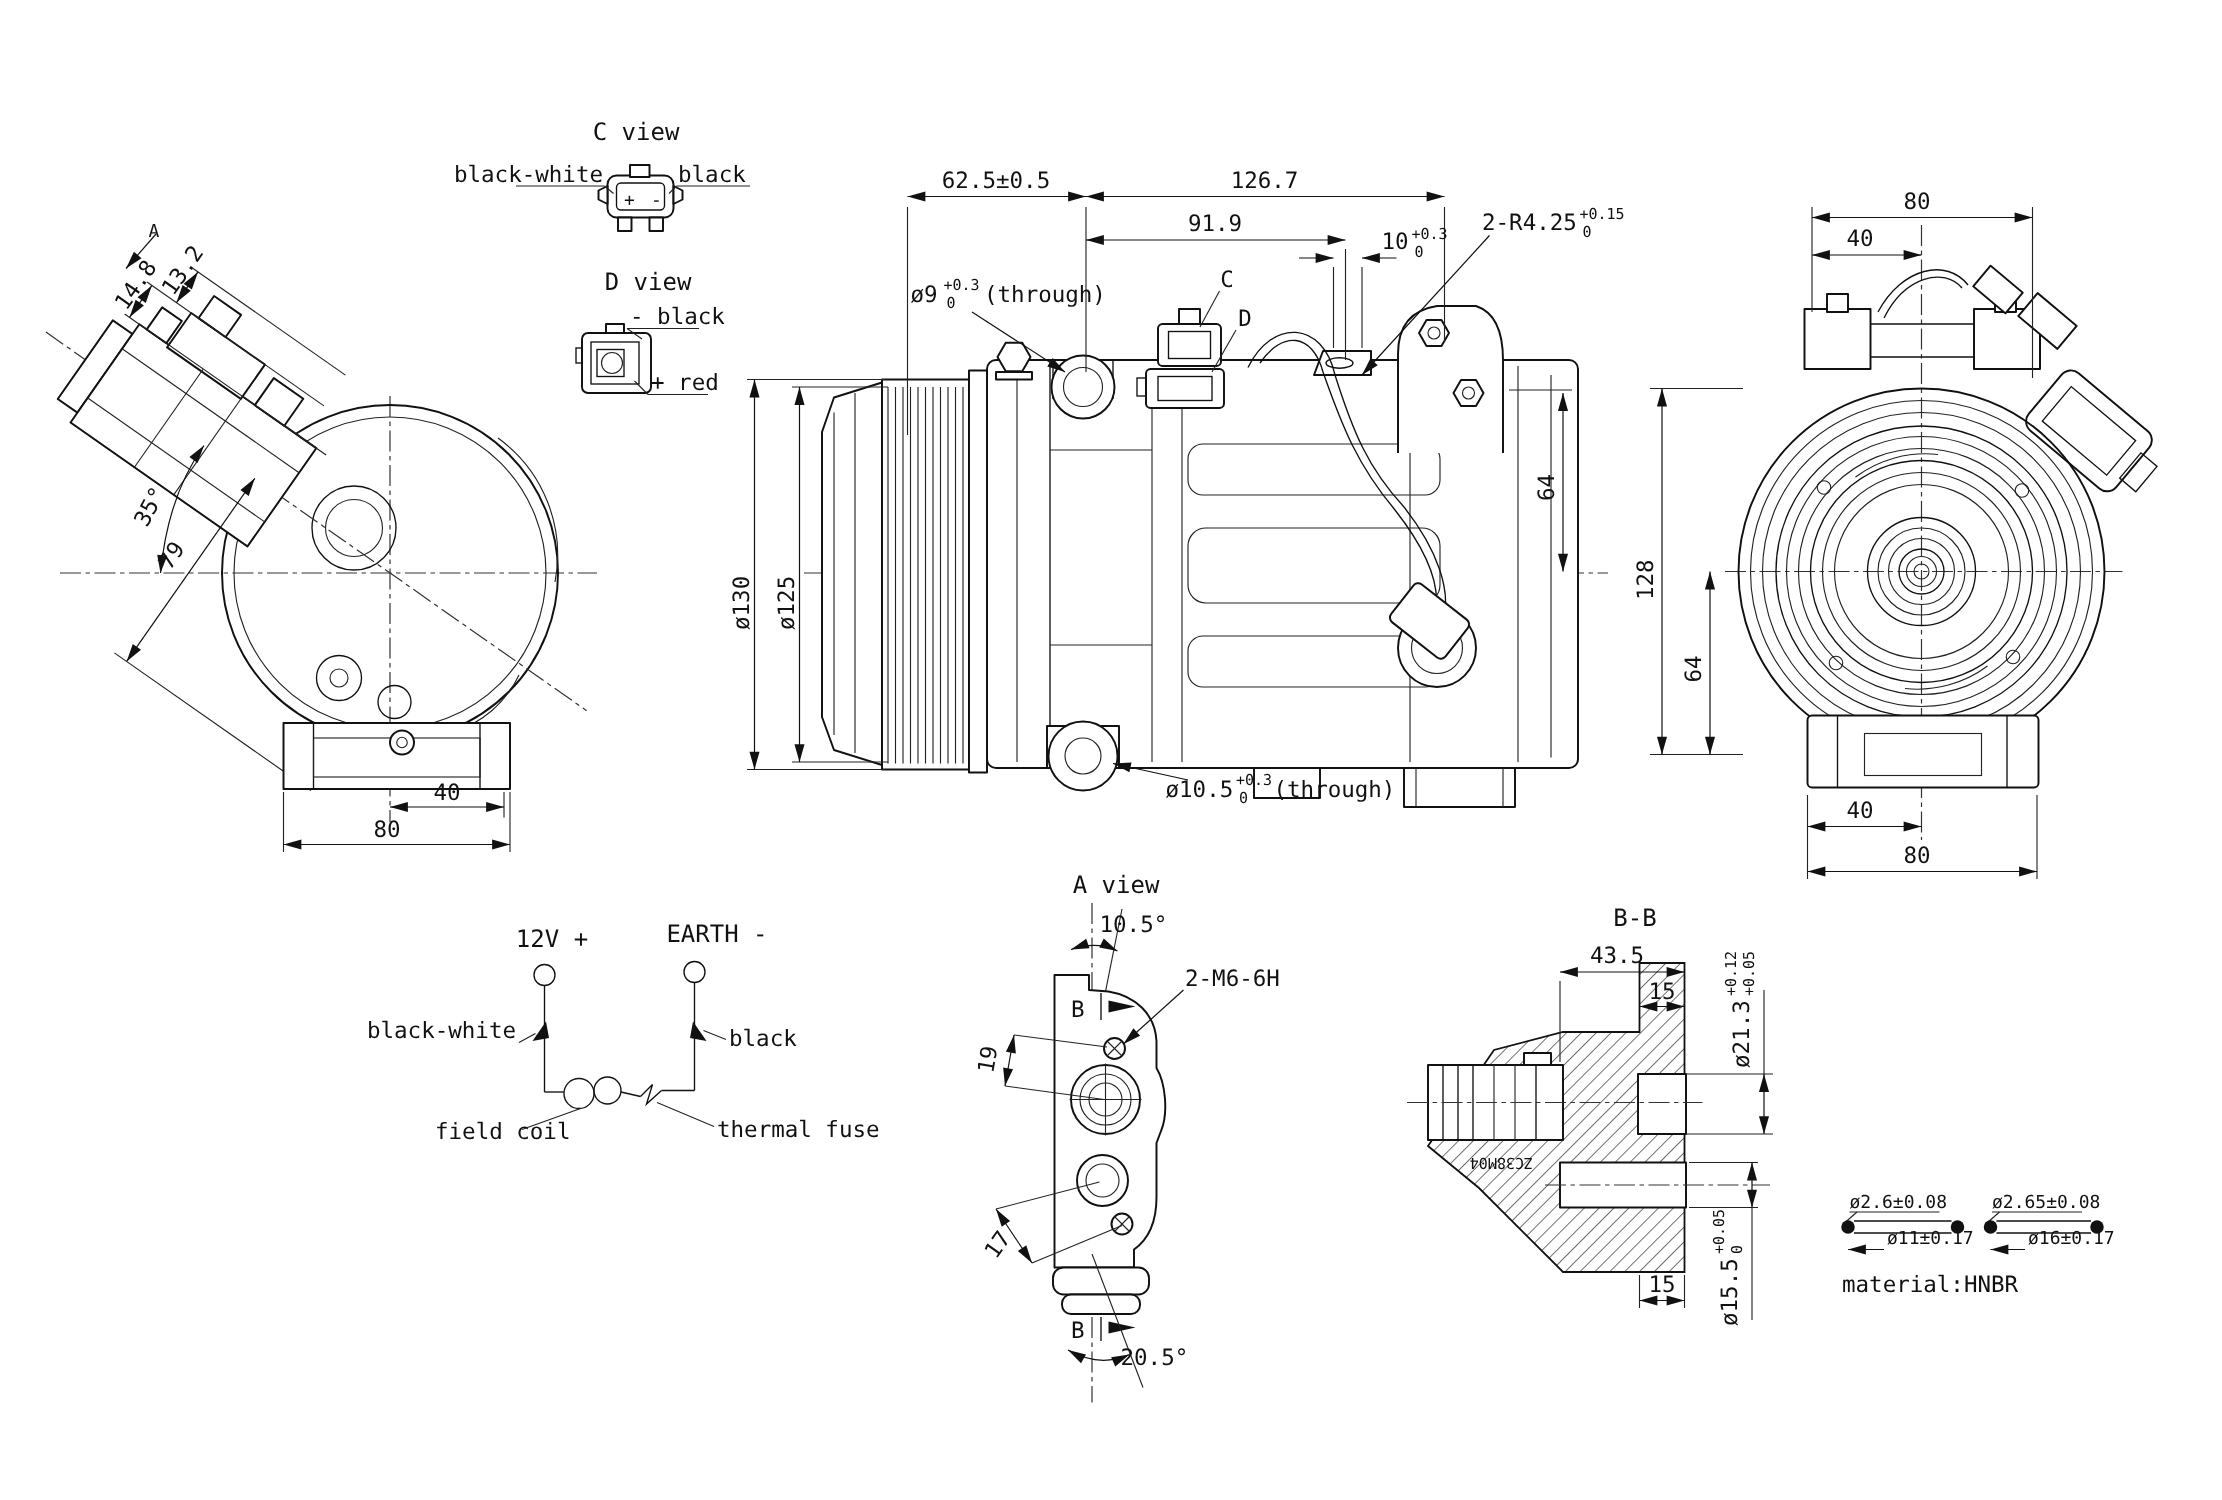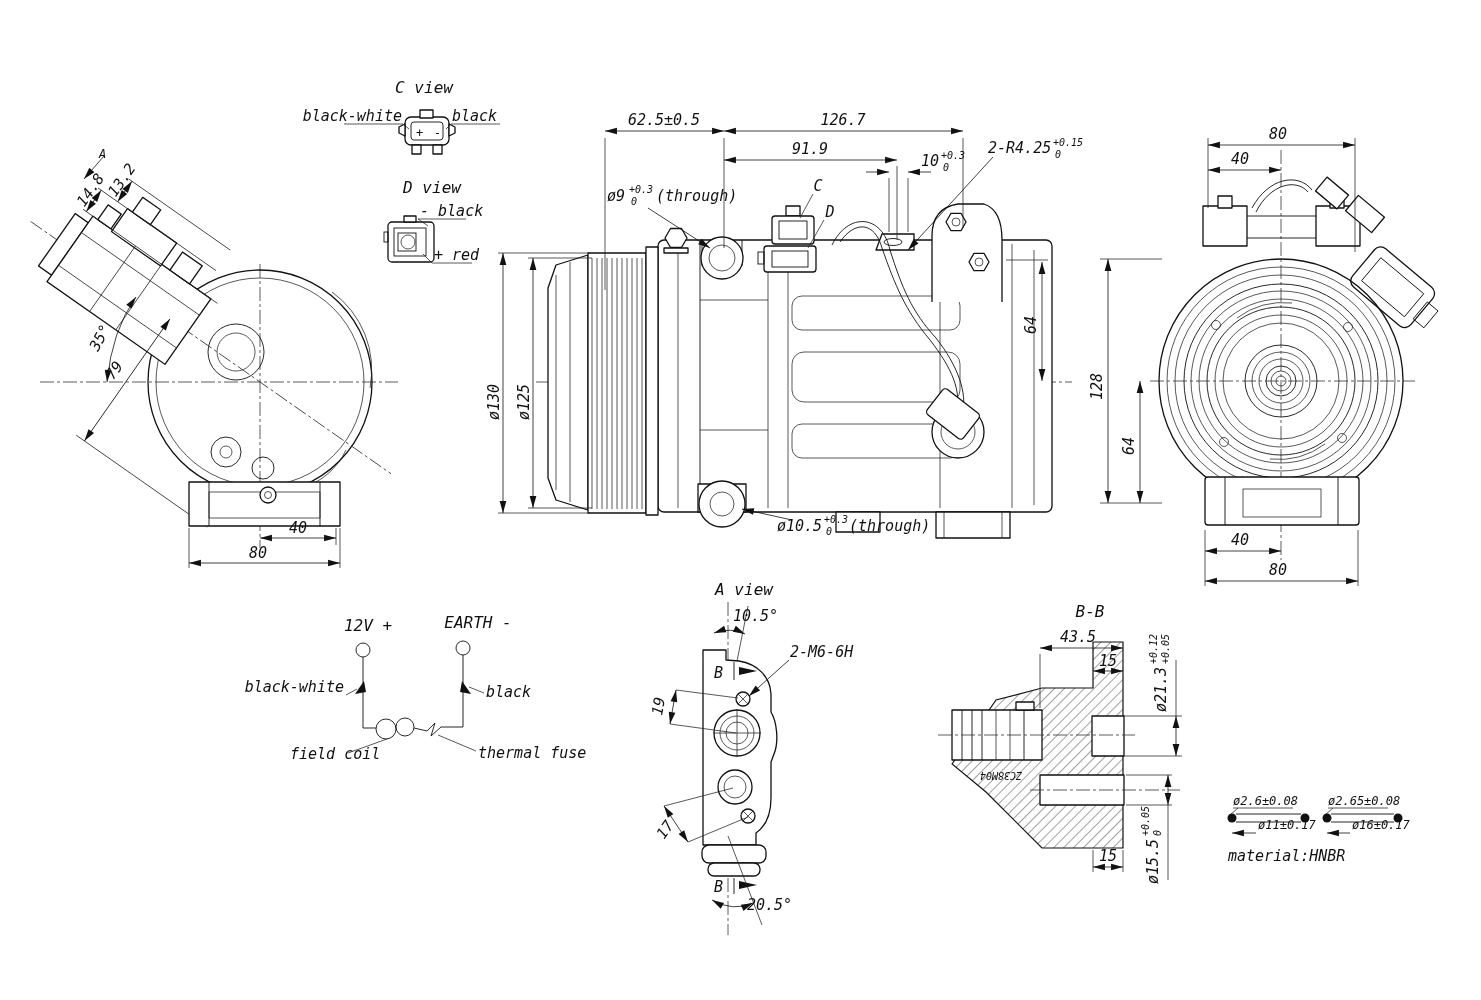--- a/index.html
+++ b/index.html
@@ -1,16 +1,16 @@
 <!DOCTYPE html>
 <html><head>
 <meta charset="utf-8">
 <style>
   html,body{margin:0;padding:0;background:#fff;}
-  #stage{position:relative;width:1481px;height:1000px;background:#fff;overflow:hidden;font-style:italic;}
+  #stage{position:relative;width:1481px;height:1000px;background:#fff;overflow:hidden;}
   svg{display:block;}
   text{font-family:"DejaVu Sans Mono","Liberation Mono",monospace;fill:#111;}
   .t{font-size:15px;}
   .ts{font-size:10px;}
   .tt{font-size:16px;}
   .t12{font-size:12px;}
   .ol{stroke:#111;stroke-width:1.3;fill:none;stroke-linejoin:round;stroke-linecap:round;}
   .olw{stroke:#111;stroke-width:1.3;fill:#fff;stroke-linejoin:round;}
   .ol2{stroke:#111;stroke-width:0.9;fill:none;}
   .thin{stroke:#222;stroke-width:0.75;fill:none;}

